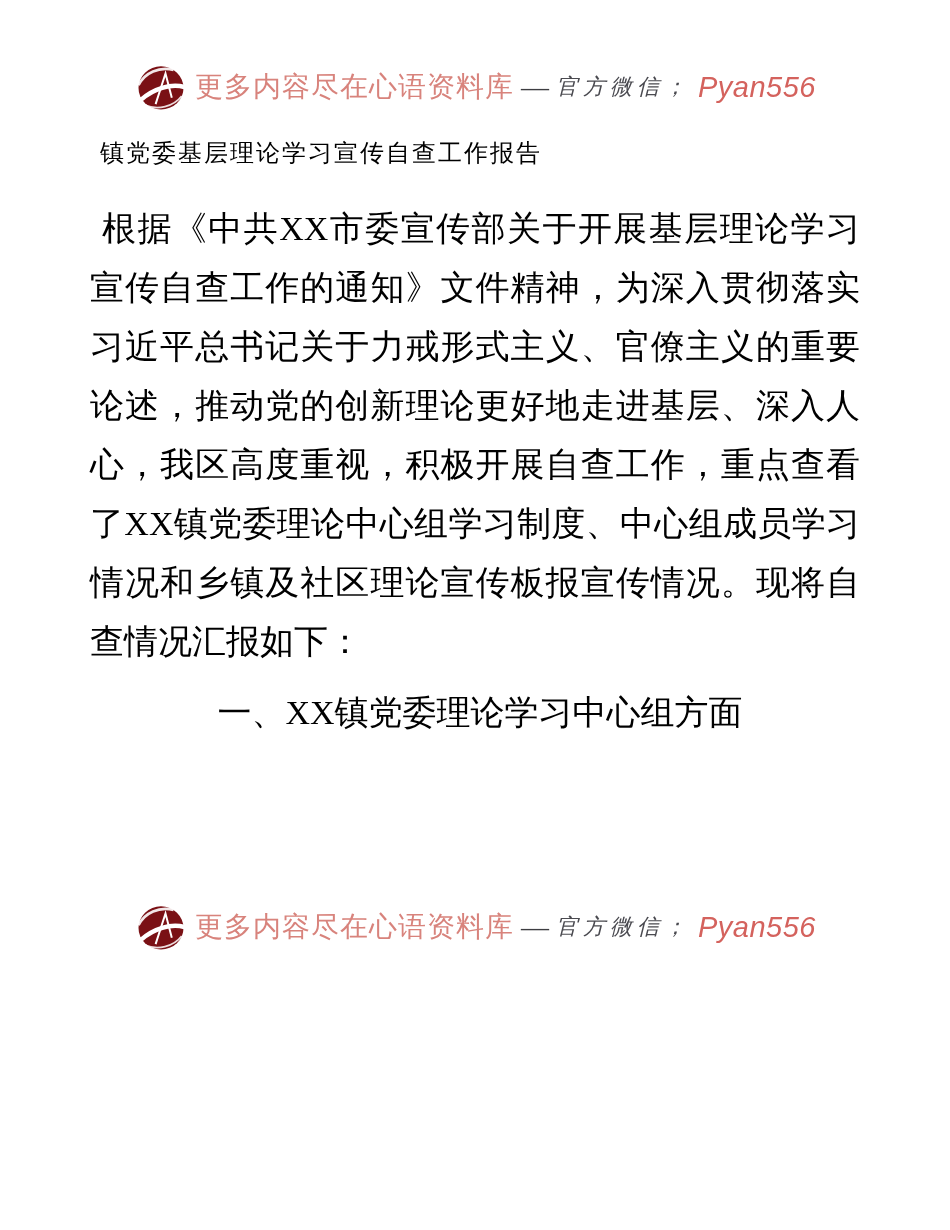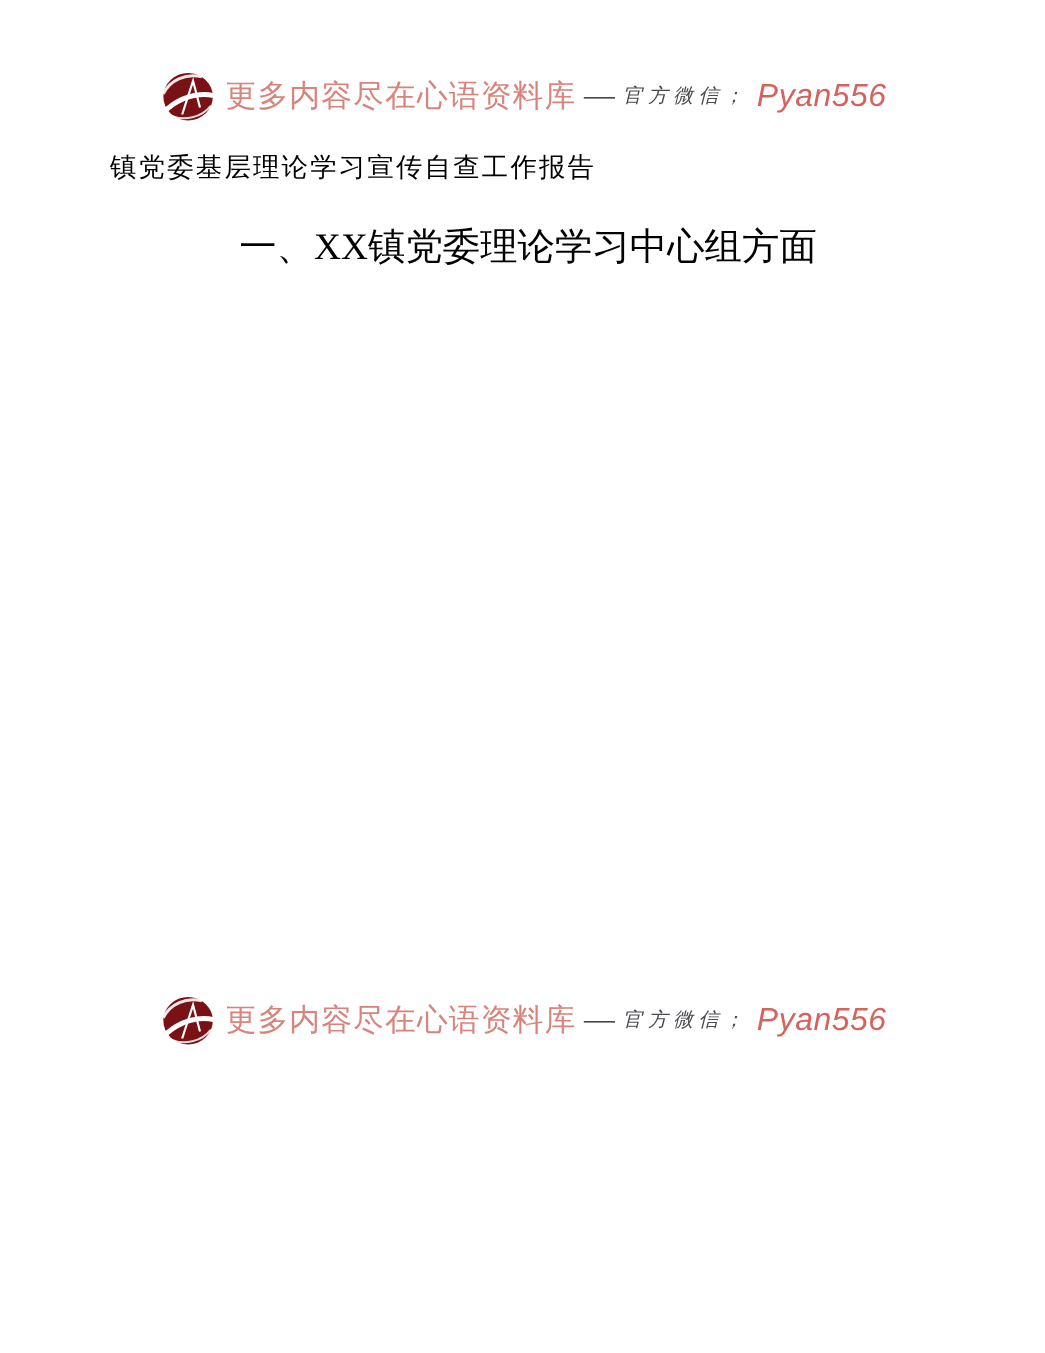--- a/index.html
+++ b/index.html
@@ -26,21 +26,21 @@
   .logo-wrap { width: 54px; height: 52px; flex: none; display: inline-flex; }
   .logo-wrap svg { width: 54px; height: 52px; }
   .logo-body { fill: var(--logo, #7a1115); }
   .wm-brand {
     color: var(--brand, #d8837c);
     font-size: 28px; letter-spacing: 1px;
   }
   .wm-dash { color: #3d3d41; font-size: 28px; }
   .wm-label {
     color: var(--wechat_label, #4a4a50);
-    font-size: 18px; font-style: italic; letter-spacing: 5px;
+    font-size: 22px; font-style: italic; letter-spacing: 5px;
   }
   .wm-id {
     color: var(--wechat_id, #d4625d);
     font-size: 29px; letter-spacing: 0.5px;
     font-family: "Liberation Sans", "DejaVu Sans", sans-serif;
     font-style: italic;
   }
 
   
   .doc { flex: 1 1 auto; }
@@ -79,20 +79,21 @@
     </span>
     <span class="wm-brand">更多内容尽在心语资料库</span>
       <span class="wm-dash">—</span>
       <span class="wm-label">官方微信；</span>
       <span class="wm-id">Pyan556</span>
   </div>
 
   <div class="doc">
     <h1 class="doc-title">镇党委基层理论学习宣传自查工作报告</h1>
 
+    <p class="body-par par-1">根据《中共XX市委宣传部关于开展基层理论学习宣传自查工作的通知》文件精神，为深入贯彻落实习近平总书记关于力戒形式主义、官僚主义的重要论述，推动党的创新理论更好地走进基层、深入人心，我区高度重视，积极开展自查工作，重点查看了XX镇党委理论中心组学习制度、中心组成员学习情况和乡镇及社区理论宣传板报宣传情况。现将自查情况汇报如下：</p>
 
     <h2 class="section-heading">一、XX镇党委理论学习中心组方面</h2>
 
   </div>
 
   <div class="watermark footer-mark">
     <span class="logo-wrap">
       <svg viewBox="0 0 60 56" aria-hidden="true">
         <ellipse class="logo-body" cx="30" cy="29" rx="25" ry="24"></ellipse>
         <path d="M5 26 C 12 12, 28 5, 44 9" stroke="#ffffff" stroke-width="3" fill="none" opacity="0.9"></path>

